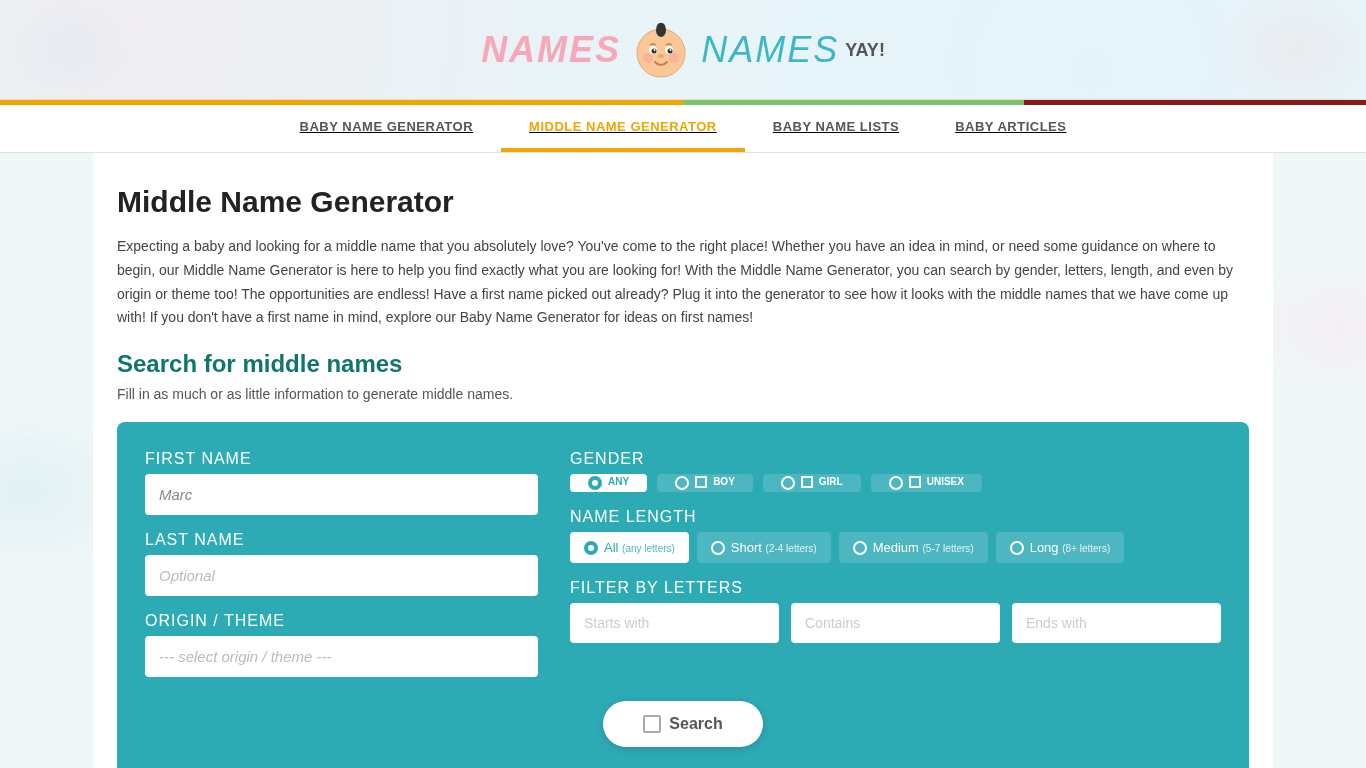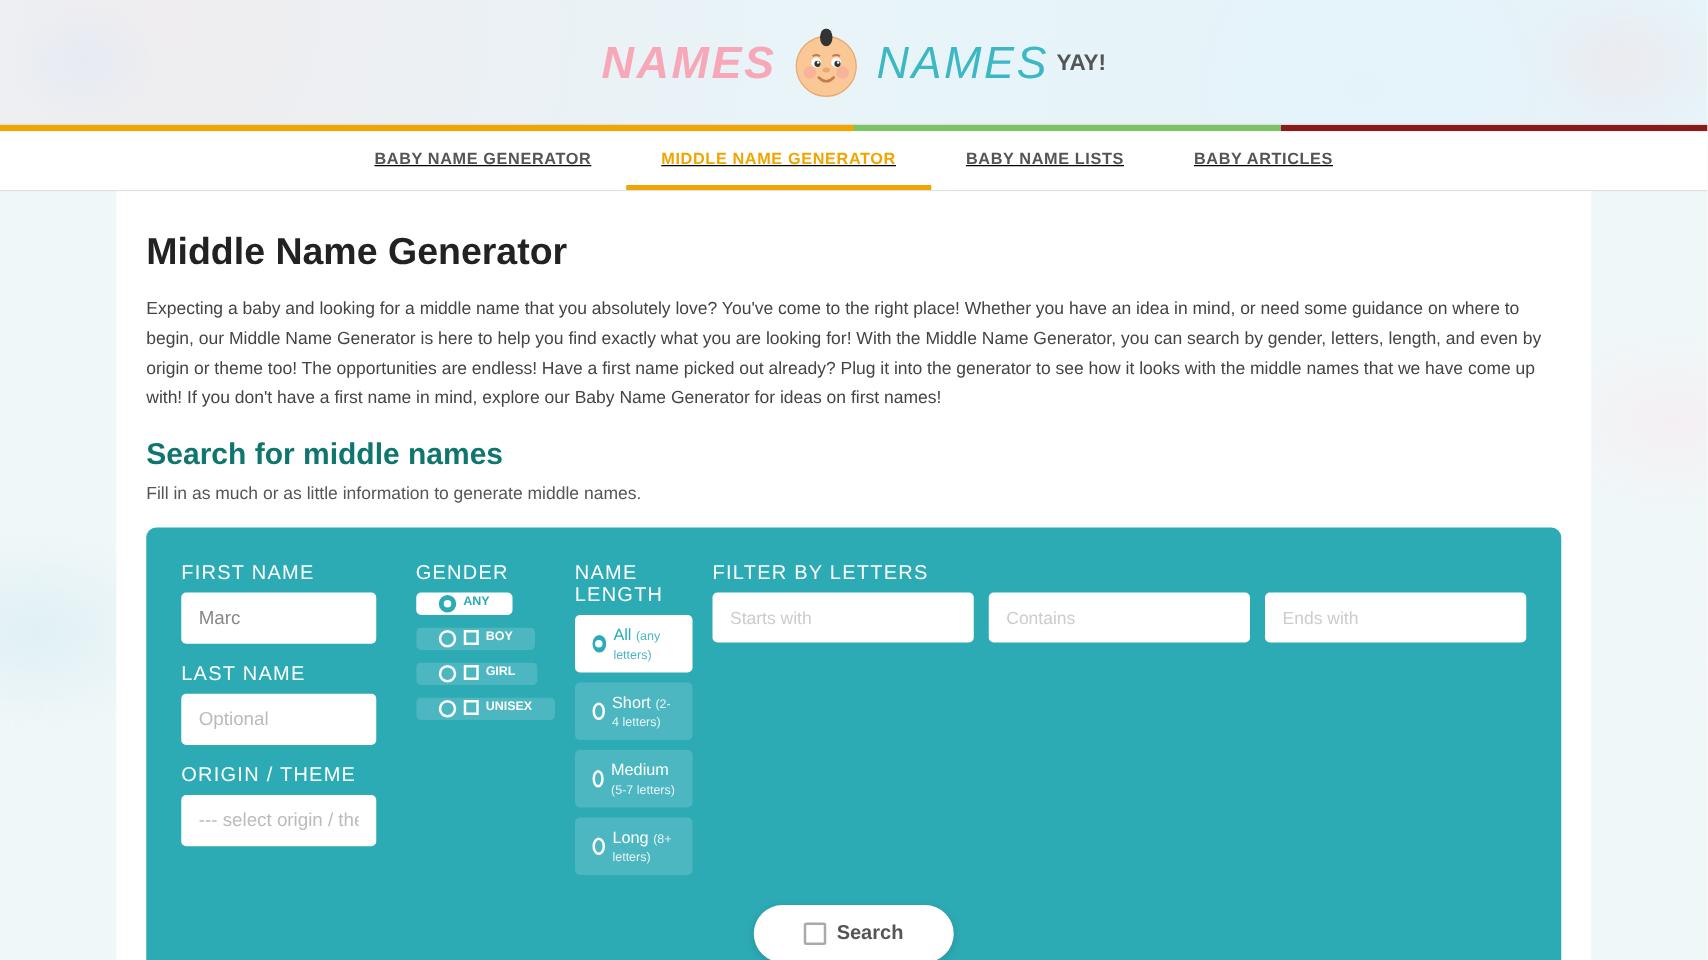--- a/index.html
+++ b/index.html
@@ -135,39 +135,40 @@
       border-radius: 8px;
       padding: 28px 28px 32px;
       color: white;
     }
     .form-grid {
       display: grid;
       grid-template-columns: 1fr 1fr;
       gap: 20px 32px;
     }
     .form-left { display: flex; flex-direction: column; gap: 16px; }
-    .form-right { display: flex; flex-direction: row; gap: 16px; }
+    .form-right { display: flex; flex-direction: column; gap: 16px; }
 
     .field-label {
       font-size: 16px;
       font-weight: normal;
       letter-spacing: 1px;
       color: white;
       margin-bottom: 6px;
       text-transform: uppercase;
     }
     .text-input {
       width: 100%;
       padding: 12px 14px;
       border-radius: 4px;
       border: none;
       font-size: 15px;
       color: #888;
       outline: none;
       background: white;
+      font-style: italic;
     }
     .text-input::placeholder { color: #bbb; }
 
     
     .gender-options {
       display: flex;
       gap: 10px;
       flex-wrap: wrap;
       align-items: center;
     }

